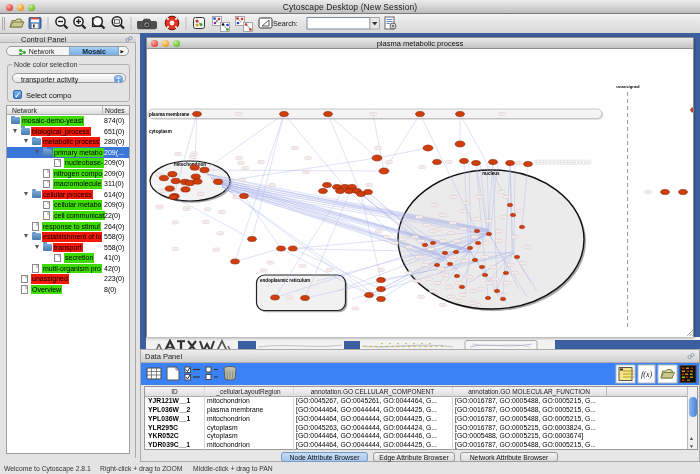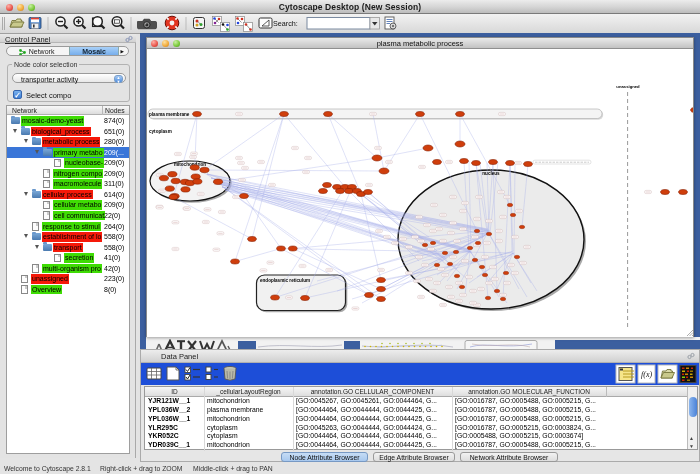--- a/index.html
+++ b/index.html
@@ -3,29 +3,29 @@
 <meta charset="utf-8">
 <style>
 * { margin:0; padding:0; box-sizing:border-box; }
 html,body { width:700px; height:474px; overflow:hidden; }
 body { font-family:"Liberation Sans", sans-serif; background:#e4e4e4; position:relative; }
 .abs { position:absolute; }
 
 #titlebar { left:0; top:0; width:700px; height:14px;
   background:linear-gradient(#ececec,#d4d4d4 55%,#bcbcbc);
   border-bottom:1px solid #7a7a7a; }
-#titlebar .title { width:100%; text-align:center; font-size:8.5px; color:#1a1a1a; line-height:14px; font-weight:bold; letter-spacing:0.1px;}
+#titlebar .title { width:100%; text-align:center; font-size:8.5px; color:#1a1a1a; line-height:14px; font-weight:normal; letter-spacing:0.1px;}
 .tl { position:absolute; width:7px; height:7px; border-radius:50%; top:3.5px; }
 #toolbar { left:0; top:14px; width:700px; height:20px;
   background:linear-gradient(#f2f2f2,#d8d8d8);
   border-bottom:1px solid #9f9f9f; }
 
 #cp { left:0; top:34px; width:136px; height:424px; background:#e3e3e3; border-right:1px solid #a9a9a9;}
 #cp-title { left:0; top:0; width:136px; height:9px; background:linear-gradient(#e9e9e9,#d2d2d2); border-bottom:1px solid #b5b5b5; }
-#cp-title span { font-size:7.5px; color:#222; position:absolute; left:5px; top:0.5px;text-decoration:underline; }
+#cp-title span { font-size:7.5px; color:#222; position:absolute; left:21px; top:0.5px; }
 #tabbar { left:6px; top:12px; width:123px; height:10px; border:1px solid #9a9a9a; border-radius:5px; background:#f5f5f5; overflow:hidden;}
 #tab-mosaic { position:absolute; left:62px; top:0; width:50px; height:10px; background:linear-gradient(#a8d0f8,#6aa5e8); border-left:1px solid #8aa; border-right:1px solid #8aa; text-align:center; font-size:7px; font-weight:bold; color:#123; line-height:9px;}
 #tab-net { position:absolute; left:12px; top:1px; font-size:7px; color:#222; }
 #tab-arrow { position:absolute; right:4px; top:2.2px; font-size:4.5px; color:#111; }
 #groupbox { left:7px; top:30px; width:123px; height:38px; border:1px solid #b2b2b2; border-radius:3px; }
 #groupbox .lbl { position:absolute; left:4px; top:-4px; background:#e3e3e3; font-size:7px; color:#333; padding:0 2px; }
 #combo { left:12px; top:39px; width:114px; height:10px; background:linear-gradient(#fff,#e8e8e8); border:1px solid #9b9b9b; border-radius:5px; font-size:7px; color:#111; text-align:left; line-height:9px; }
 #combo .txt{ position:absolute; left:8px; top:0.5px;}
 #combo .btn { position:absolute; right:2px; top:0.8px; width:9px; height:8px; background:linear-gradient(#a8ccf6,#4f8cdc); border-radius:3px; color:#fff; font-size:4px; text-align:center; line-height:3.8px; border:0.5px solid #7aa0cc;}
 #cb { left:13px; top:56px; width:9px; height:9px; background:linear-gradient(#7ab2ef,#3f7fd6); border:1px solid #3565ad; border-radius:2px; color:#fff; font-size:8px; line-height:9px; text-align:center; font-weight:bold;}
@@ -46,22 +46,22 @@
 #desktop { left:137px; top:34px; width:563px; height:424px; background:#e3e3e3; }
 #winB { left:140px; top:33px; width:560px; height:316px; background:#3c5f9f; }
 #stripB { left:146px; top:337px; width:554px; height:12px; background:#f2f2f2; overflow:hidden;}
 #winA { left:146px; top:37px; width:548px; height:300px; background:#fff; border:1px solid #8a8a8a; box-shadow:0 1px 3px rgba(0,0,0,0.35);}
 #winA-title { position:absolute; left:0; top:0; width:100%; height:11px; background:linear-gradient(#eaeaea,#c2c2c2); border-bottom:1px solid #8f8f8f;}
 #winA-title .t { width:100%; text-align:center; font-size:7.5px; color:#111; line-height:11px; }
 #canvas { position:absolute; left:0; top:11px; width:546px; height:288px; background:#fff; overflow:hidden;}
 
 #dp { left:140px; top:349px; width:560px; height:113px; background:#e6e6e6; border:1px solid #aaa; }
 #dp-title { position:absolute; left:0; top:0; width:100%; height:13px; background:linear-gradient(#ededed,#d0d0d0); border-bottom:1px solid #b0b0b0;}
-#dp-title span { position:absolute; left:20px; top:2px; font-size:7.5px; color:#222;}
-#dp-tools { position:absolute; left:0; top:13px; width:100%; height:22px; background:#1d4ed8; }
+#dp-title span { position:absolute; left:4px; top:2px; font-size:7.5px; color:#222;}
+#dp-tools { position:absolute; left:0; top:13px; width:100%; height:22px; background:#3b82f6; }
 #dp-table { position:absolute; left:3px; top:36px; width:554px; height:64px; background:#fff; border:1px solid #999; }
 #dp-head { position:absolute; left:0; top:0; width:100%; height:9.5px; background:linear-gradient(#f6f6f6,#dedede); border-bottom:1px solid #aaa; font-size:6.5px; color:#222; }
 #dp-head div, .drow div { position:absolute; top:0; height:9px; line-height:9.5px; overflow:hidden; white-space:nowrap; }
 .drow { position:absolute; left:0; width:100%; height:8.85px; font-size:6.8px; color:#000; }
 .drow div { height:8.85px; line-height:8.85px; }
 .c1 { left:3px;  width:56px; font-weight:bold; }
 .c2 { left:62px; width:86px; }
 .c3 { left:151px; width:156px; }
 .c4 { left:310px; width:232px; }
 #dp-head .c1 { left:0; width:59px; text-align:center; font-weight:normal;}

